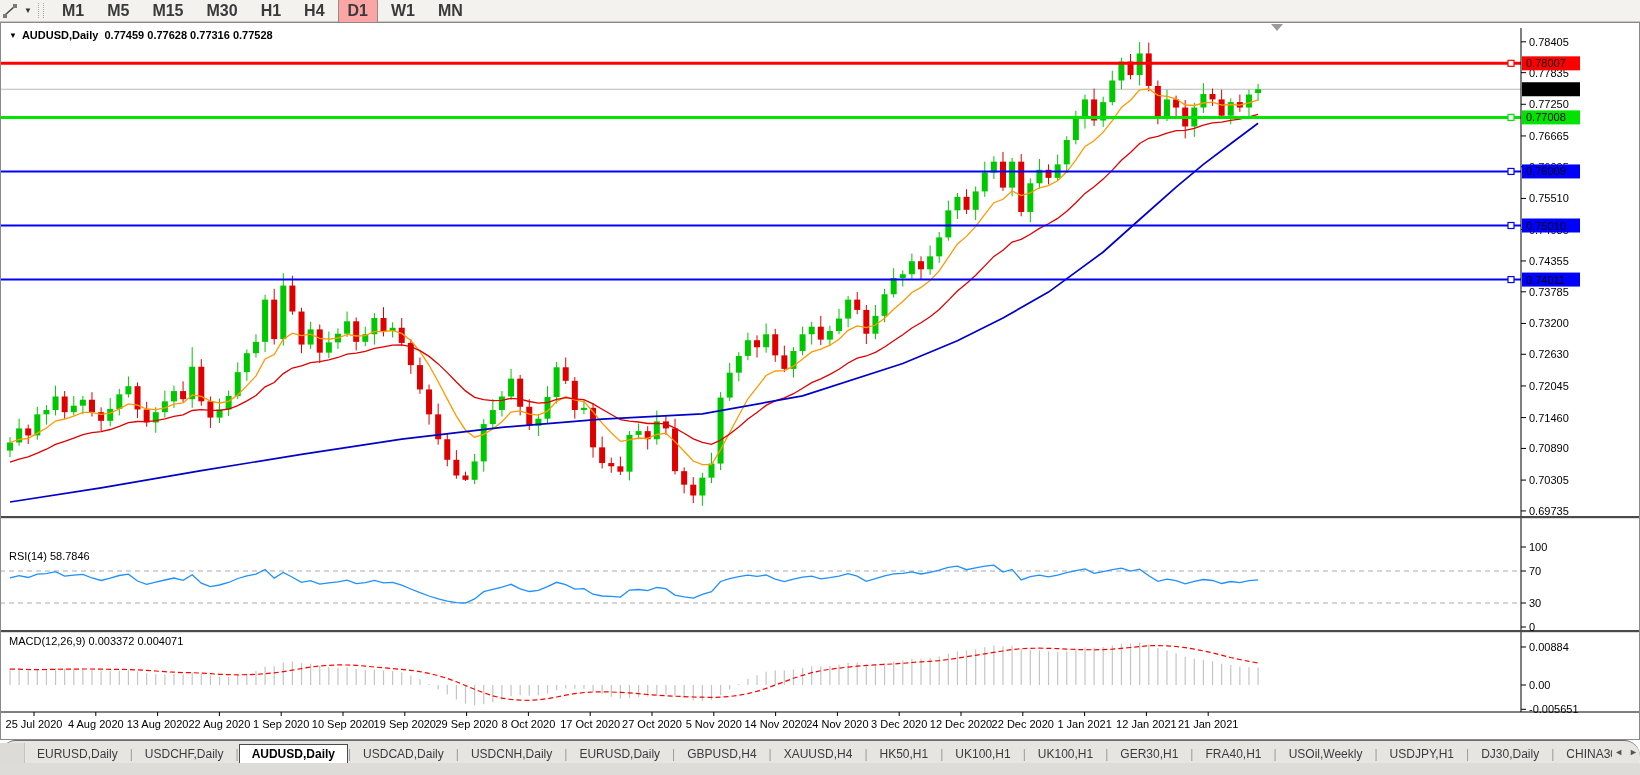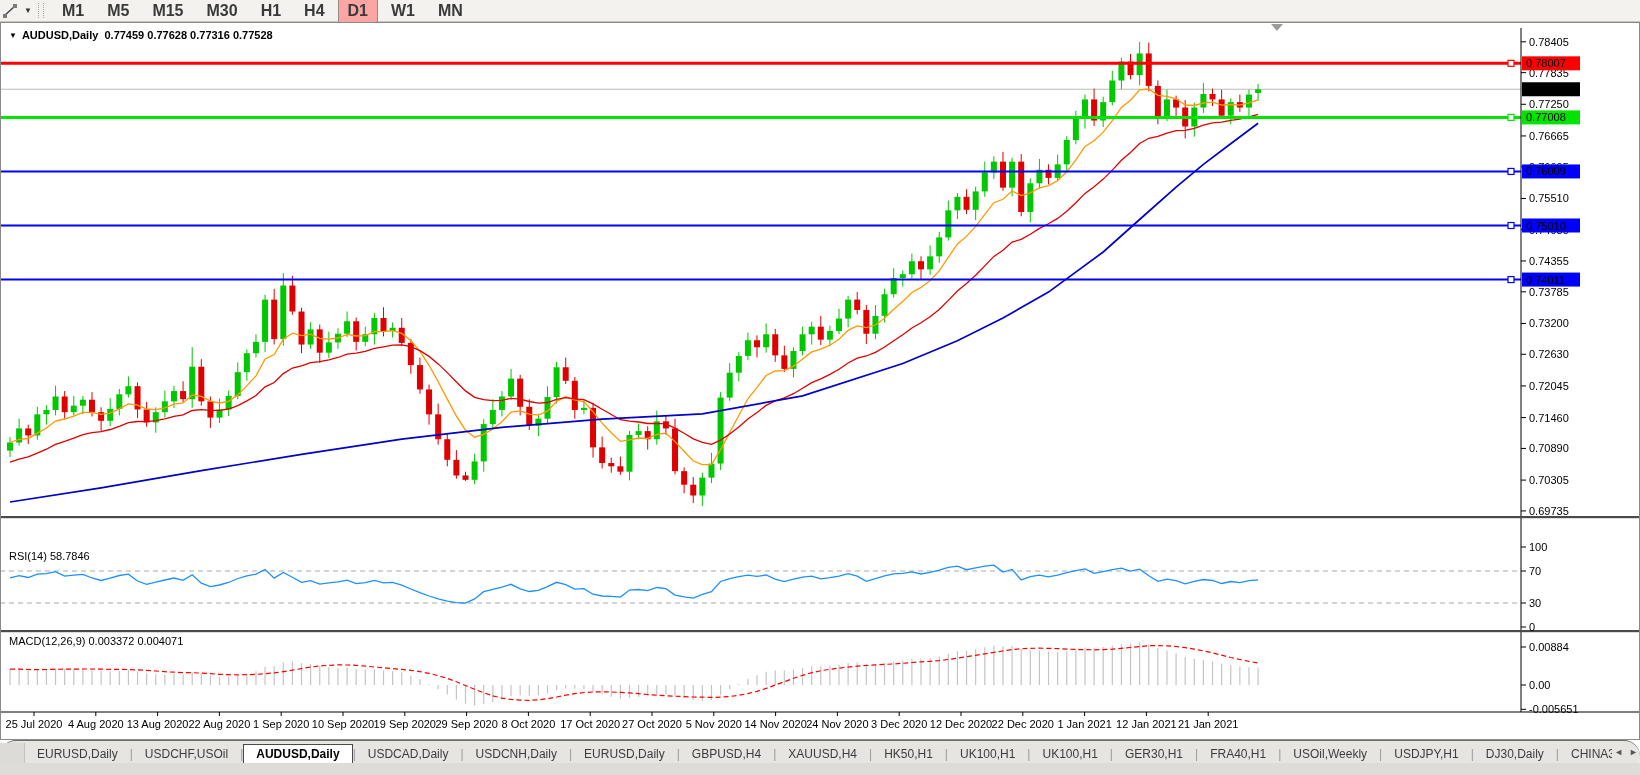--- a/index.html
+++ b/index.html
@@ -624,21 +624,21 @@
   <div class="overlay rsi-label">RSI(14) 58.7846</div>
   <div class="overlay macd-label">MACD(12,26,9) 0.003372 0.004071</div>
 </div>
 
 <div class="tabbar">
   <div class="tabrow">
     <div class="tabpad"></div>
     <div id="tabs" style="display:flex;align-items:center;">
         <div class="tab">EURUSD,Daily</div>
         <span class="tabsep">|</span>
-        <div class="tab">USDCHF,USOil</div>
+        <div class="tab">USDCHF,Daily</div>
         <span class="tabsep">|</span>
         <div class="tab active">AUDUSD,Daily</div>
         <span class="tabsep">|</span>
         <div class="tab">USDCAD,Daily</div>
         <span class="tabsep">|</span>
         <div class="tab">USDCNH,Daily</div>
         <span class="tabsep">|</span>
         <div class="tab">EURUSD,Daily</div>
         <span class="tabsep">|</span>
         <div class="tab">GBPUSD,H4</div>

